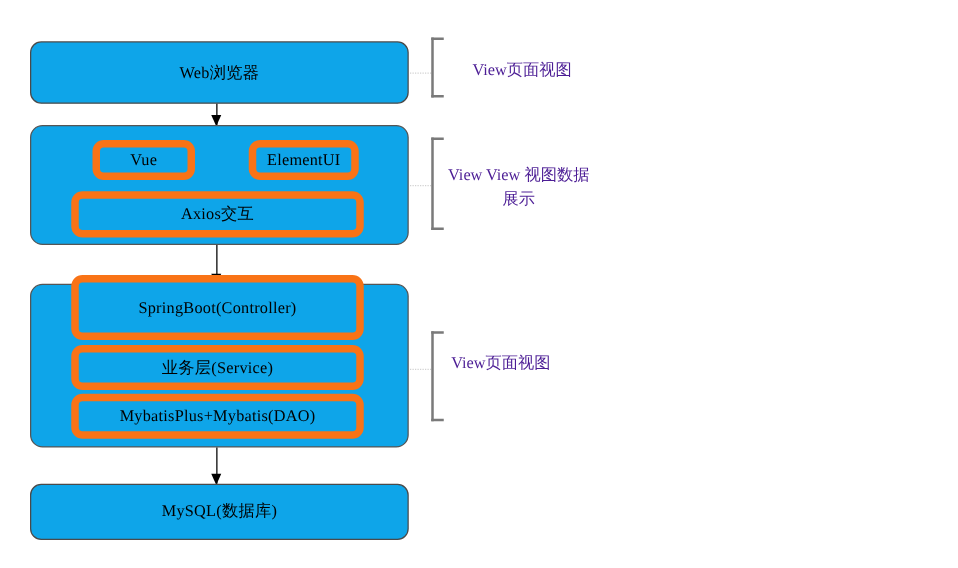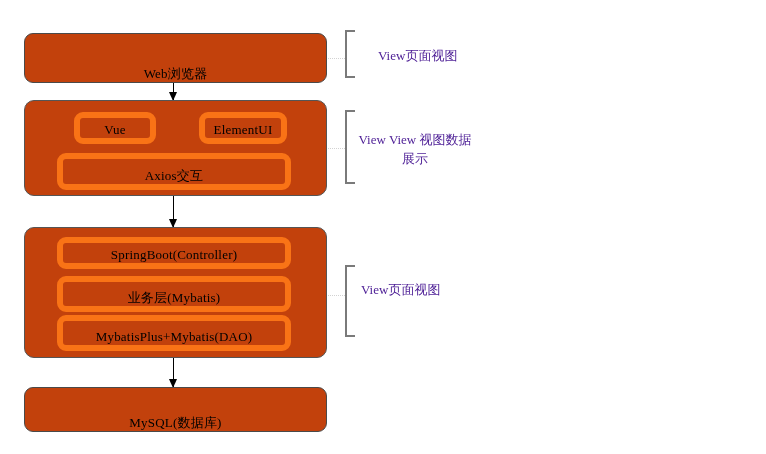--- a/index.html
+++ b/index.html
@@ -20,25 +20,25 @@
     position: absolute;
     left: 0;
     top: 0;
     width: 766px;
     height: 454px;
   }
 
   .box {
     position: absolute;
     box-sizing: border-box;
-    background: #c2410c;
+    background: #0ea5e9;
     border: 1px solid #4a4a4a;
     border-radius: 9px;
     display: flex;
-    align-items: flex-end;
+    align-items: center;
     justify-content: center;
     text-align: center;
     line-height: 1.15;
   }
 
   
   .group-box {
     border-color: #555555;
     border-radius: 10px;
   }
@@ -59,21 +59,21 @@
   #box-browser { left: 24px;  top: 33px;  width: 303px; height: 50px; }
 
   
   #group-viewmodel { left: 24px; top: 100px; width: 303px; height: 96px; }
   #box-vue        { left: 74px;  top: 112px; width: 82px;  height: 32px; }
   #box-elementui  { left: 199px; top: 112px; width: 88px;  height: 32px; }
   #box-axios      { left: 57px;  top: 153px; width: 234px; height: 37px; }
 
   
   #group-model    { left: 24px;  top: 227px; width: 303px; height: 131px; }
-  #box-controller { left: 57px;  top: 237px; width: 234px; height: 32px; }
+  #box-controller { left: 57px;  top: 220px; width: 234px; height: 52px; }
   #box-service    { left: 57px;  top: 276px; width: 234px; height: 36px; }
   #box-dao        { left: 57px;  top: 315px; width: 234px; height: 36px; }
 
   
   #box-mysql { left: 24px; top: 387px; width: 303px; height: 45px; }
 
   
   .arrow {
     position: absolute;
     left: 173px;
@@ -158,21 +158,21 @@
 
   <div class="arrow" id="arrow-2"></div>
 
   <div class="box group-box" id="group-model"></div>
 
   <div class="box inner-box" id="box-controller">
     <span class="box-label">SpringBoot(Controller)</span>
   </div>
 
   <div class="box inner-box" id="box-service">
-    <span class="box-label">业务层(Mybatis)</span>
+    <span class="box-label">业务层(Service)</span>
   </div>
 
   <div class="box inner-box" id="box-dao">
     <span class="box-label">MybatisPlus+Mybatis(DAO)</span>
   </div>
 
   <div class="arrow" id="arrow-3"></div>
 
   <div class="box" id="box-mysql">
     <span class="box-label">MySQL(数据库)</span>

